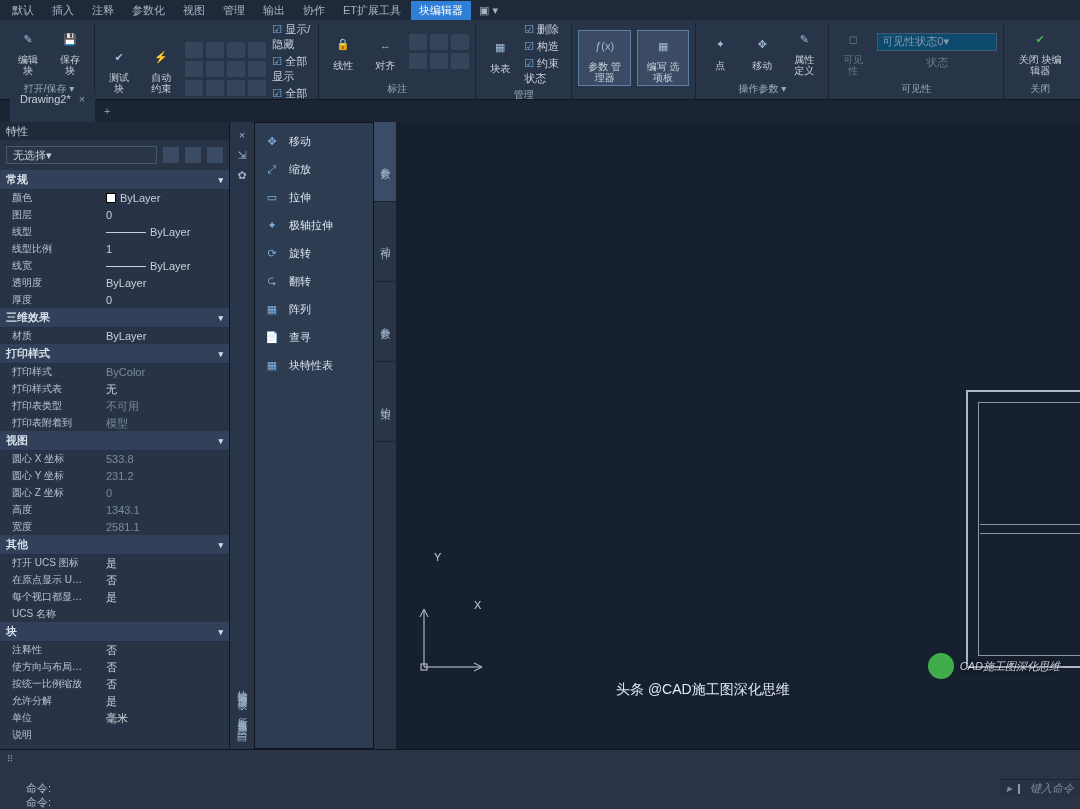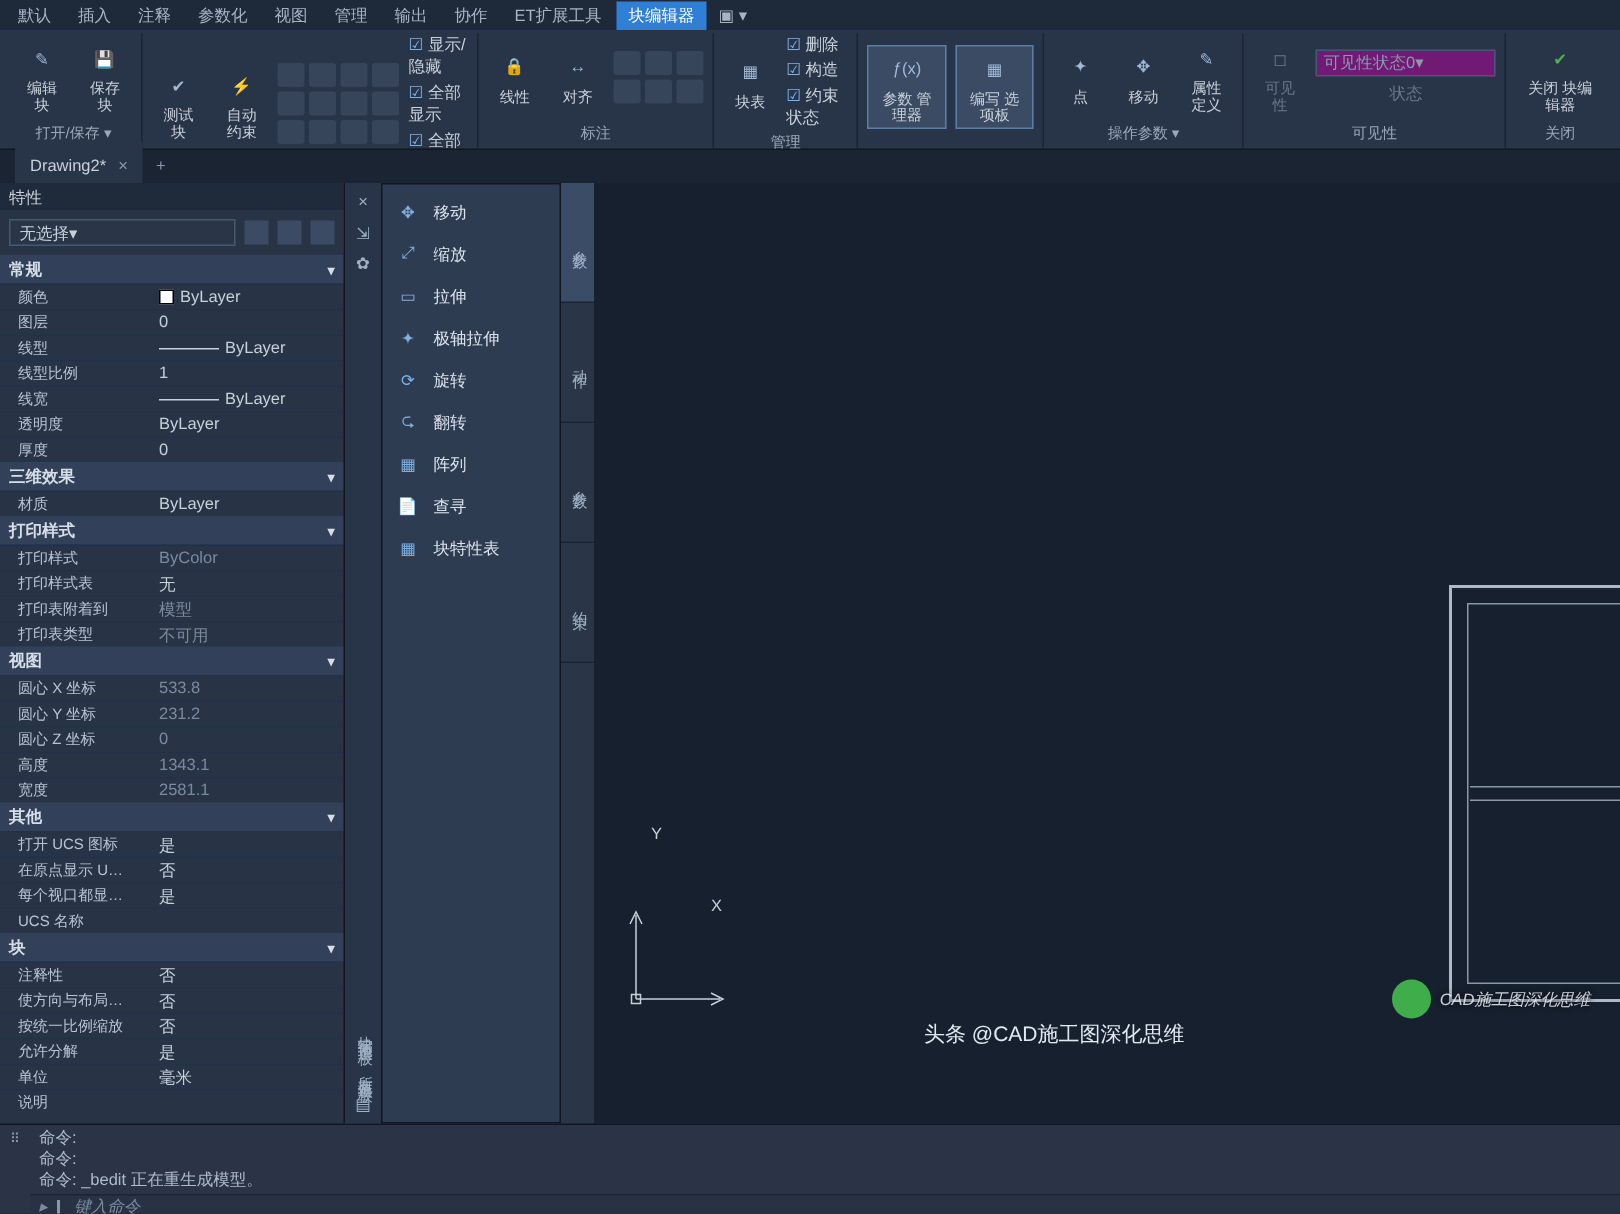--- a/index.html
+++ b/index.html
@@ -18,26 +18,26 @@
   .ribgroup .body { flex: 1; display: flex; align-items: center; gap: 6px; }
   .ribgroup .label { font-size: 10px; color: #9aa8ba; padding: 2px 0 3px 0; }
   .bigbtn { display: flex; flex-direction: column; align-items: center; gap: 2px; padding: 2px 4px; min-width: 36px; }
   .bigbtn .ic { width: 26px; height: 26px; display:flex; align-items:center; justify-content:center; color:#9fb9d6;}
   .bigbtn .lab { font-size: 10px; color:#c8d0da; text-align:center; line-height:1.1; }
   .ribgroup.sel .bigbtn { background:#3a4b63; border:1px solid #5c7fa6; }
   .smallicons { display:grid; grid-template-columns:repeat(4,18px); grid-auto-rows:16px; gap:3px; }
   .smallicons span { width:18px; height:16px; background:#364559; border-radius:2px; }
   .checklist { display:flex; flex-direction:column; gap:2px; font-size:10px; color:#c8d0da;}
   .checklist div::before { content:"☑ "; color:#7fb0e0;}
-  .combo { width:120px; height:18px; background:#701a75; border:1px solid #445870; color:#8a98ac; padding:0 4px; display:flex; align-items:center; font-size:10px;}
+  .combo { width:120px; height:18px; background:#0c4a6e; border:1px solid #445870; color:#8a98ac; padding:0 4px; display:flex; align-items:center; font-size:10px;}
   .greyed { color:#6a778a !important; }
 
   
   .tabstrip { display:flex; align-items:center; height:22px; background:#1b2432; padding-left:10px; gap:2px; }
-  .doctab { display:flex; align-items:center; height:36px; background:#283548; padding:0 10px; border-top-left-radius:3px; border-top-right-radius:3px; color:#c8d0da; gap:8px;}
+  .doctab { display:flex; align-items:flex-start; height:36px; background:#283548; padding:0 10px; border-top-left-radius:3px; border-top-right-radius:3px; color:#c8d0da; gap:8px;}
   .doctab .x { color:#8a98ac; }
   .addtab { width:20px; height:20px; display:flex; align-items:center; justify-content:center; color:#8a98ac; }
 
   
   .mainrow { flex:1; display:flex; min-height:0; }
 
   
   .props { width:230px; background:#283446; display:flex; flex-direction:column; border-right:1px solid #12171f;}
   .props .title { height:18px; background:#1f2a3a; color:#c8d0da; padding:2px 6px; font-size:11px;}
   .props .selrow { display:flex; align-items:center; gap:6px; padding:6px; background:#283446;}
@@ -364,29 +364,29 @@
               <span>ByColor</span>
             </div>
           </div>
           <div class="prow">
             <div class="k">打印样式表</div>
             <div class="v ">
               <span>无</span>
             </div>
           </div>
           <div class="prow">
+            <div class="k">打印表类型</div>
+            <div class="v dim">
+              <span>不可用</span>
+            </div>
+          </div>
+          <div class="prow">
             <div class="k">打印表附着到</div>
             <div class="v dim">
               <span>模型</span>
-            </div>
-          </div>
-          <div class="prow">
-            <div class="k">打印表类型</div>
-            <div class="v dim">
-              <span>不可用</span>
             </div>
           </div>
           <div class="cat">
             <span>视图</span>
             <span class="chev">▾</span>
           </div>
           <div class="prow">
             <div class="k">圆心 X 坐标</div>
             <div class="v dim">
               <span>533.8</span>
@@ -573,21 +573,21 @@
           <div class="bubble"></div>
           <span>CAD施工图深化思维</span>
         </div>
         <div class="headnote">头条 @CAD施工图深化思维</div>
       </div>
     </div>
   </div>
 
   <div class="cmdarea">
     <div class="grip">⠿</div>
-    <div style="flex:1;display:flex;flex-direction:column;">
+    <div style="flex:1;display:flex;margin-top:29px;">
       <div class="lines">
         <div class="ln">命令:</div>
         <div class="ln">命令:</div>
         <div class="ln">命令: _bedit 正在重生成模型。</div>
       </div>
       <div class="input">
         <span>▸</span>
         <span class="caret"></span>
         <span>键入命令</span>
       </div>

